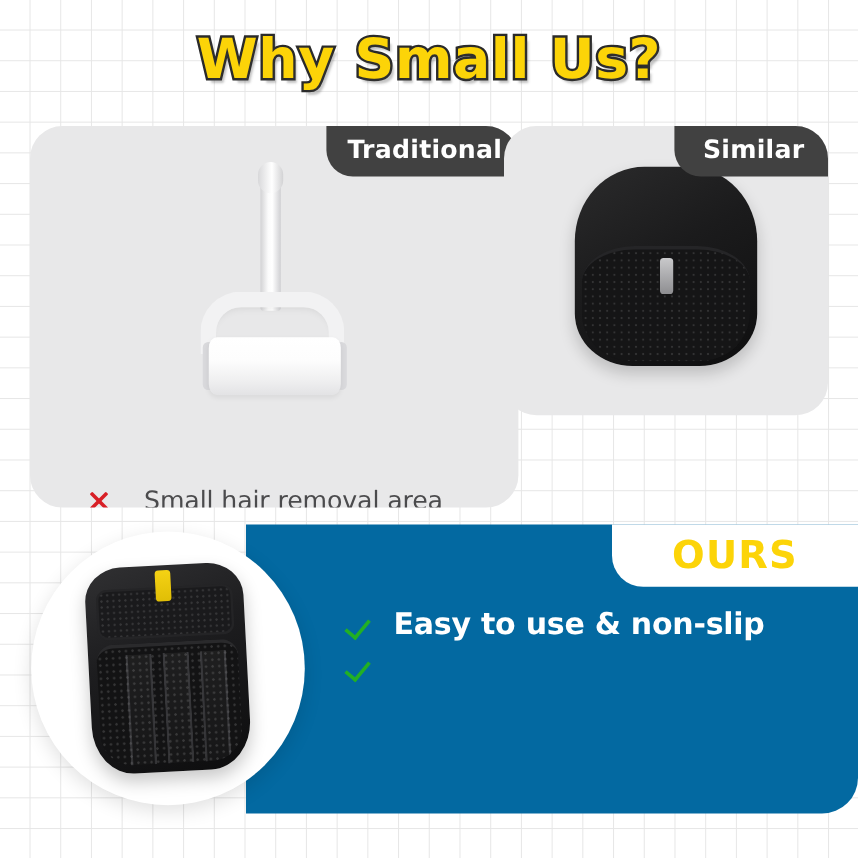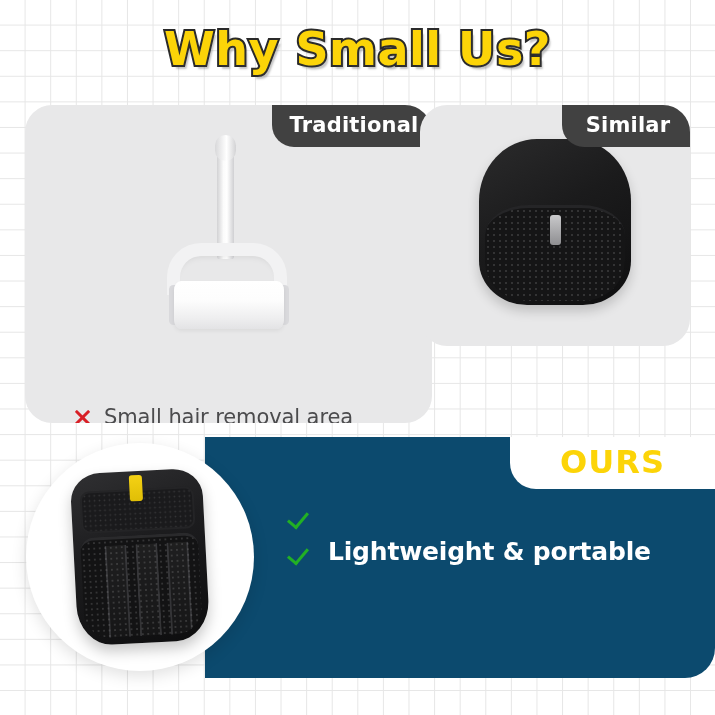--- a/index.html
+++ b/index.html
@@ -167,21 +167,21 @@
     border-radius: 3px;
   }
 
   
   .con-list { position: absolute; }
   #cons-traditional { left: 48px; top: 300px; }
 
   .con-item {
     display: flex;
     align-items: center;
-    gap: 12px;
+    gap: 28px;
     margin-bottom: 9px;
   }
   .x-icon {
     width: 19px; height: 19px;
     flex: 0 0 19px;
     position: relative;
   }
   .x-icon::before, .x-icon::after {
     content: "";
     position: absolute;
@@ -201,21 +201,21 @@
     font-family: "DejaVu Sans", sans-serif;
   }
 
   
   #ours-panel {
     position: absolute;
     left: 205px;
     top: 437px;
     width: 510px;
     height: 241px;
-    background: #0c4a6e;
+    background: #0369a1;
     border-radius: 0 0 30px 0;
   }
   #ours-badge {
     position: absolute;
     right: 0;
     top: 0;
     width: 205px;
     height: 52px;
     background: #ffffff;
     border-bottom-left-radius: 26px;
@@ -383,24 +383,24 @@
 
 <div id="ours-panel">
 
   <div id="ours-badge">
     <span id="ours-badge-label">OURS</span>
   </div>
 
   <div id="pros-list">
     <div class="pro-item">
       <span class="check-icon"></span>
+      <span class="pro-text">Easy to use &amp; non-slip</span>
     </div>
     <div class="pro-item">
       <span class="check-icon"></span>
-      <span class="pro-text">Lightweight &amp; portable</span>
     </div>
   </div>
 </div>
 
 <div id="ours-photo-circle">
   <div class="pad-ours">
     <div class="yellow-tab"></div>
     <div class="top-panel"></div>
     <div class="pocket">
       <div class="finger f1"></div>

